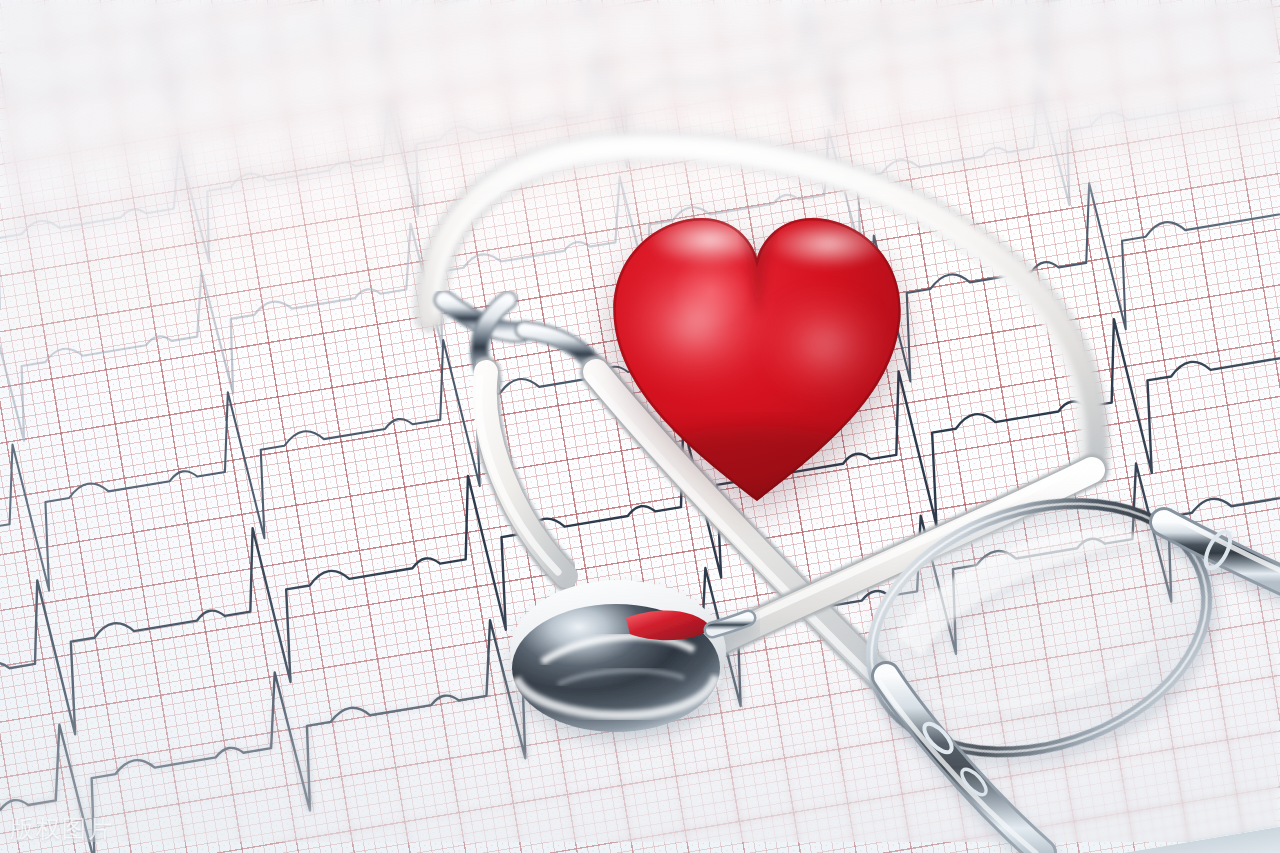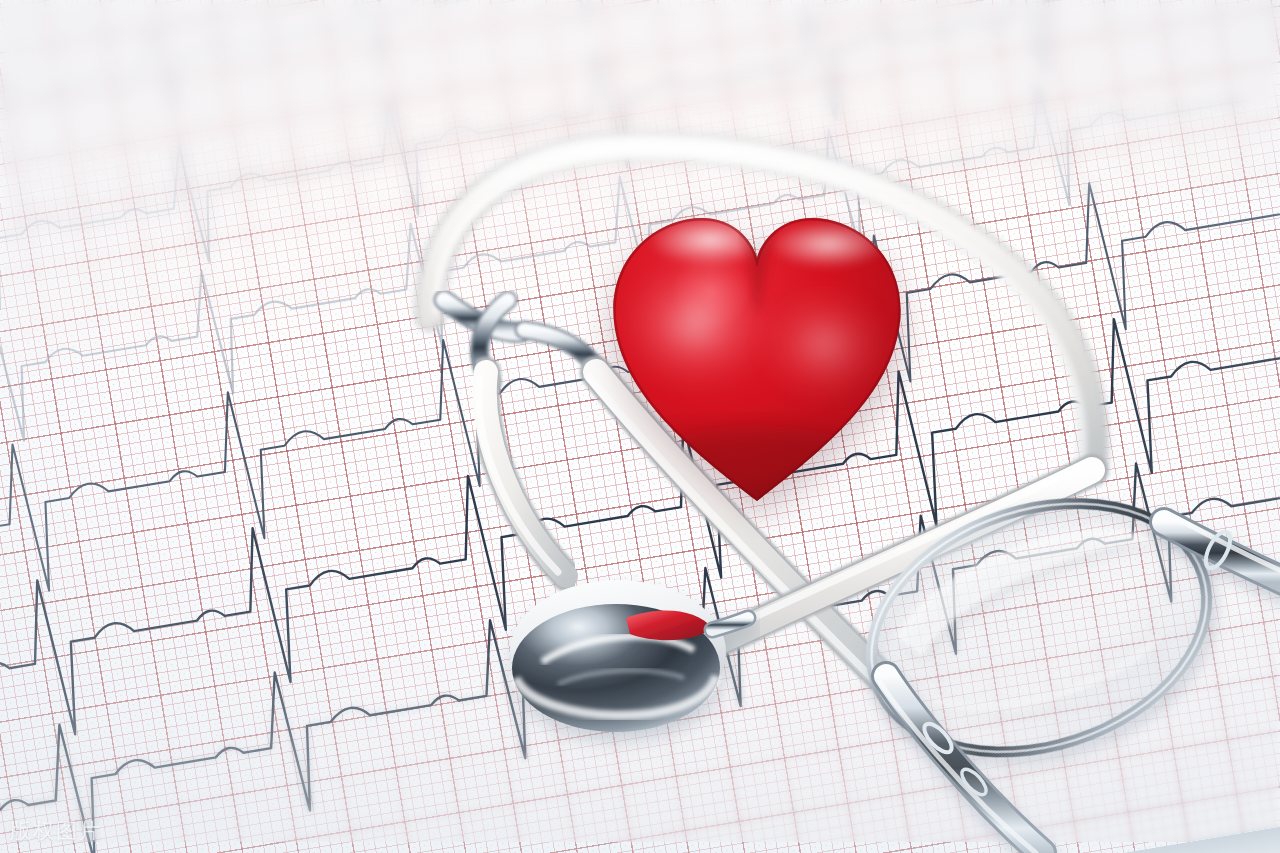--- a/index.html
+++ b/index.html
@@ -92,21 +92,21 @@
     position:absolute;left:592px;top:196px;width:330px;height:330px;
     filter:drop-shadow(0 16px 18px rgba(110,60,70,.32));
   }
 
   
   .mag-wrap{position:absolute;left:846px;top:486px;width:434px;height:367px;}
 
   
   .watermark{
     position:absolute;left:10px;bottom:8px;
-    font-size:21px;letter-spacing:2px;
+    font-size:24px;letter-spacing:2px;
     color:rgba(255,255,255,.72);
     text-shadow:0 1px 2px rgba(150,165,180,.35);
     font-family:"DejaVu Sans",sans-serif;
     user-select:none;
   }
 
   
   .haze{
     position:absolute;inset:0;pointer-events:none;
     background:radial-gradient(75% 60% at 52% 42%, rgba(255,255,255,0) 45%, rgba(222,232,240,.35) 100%);

